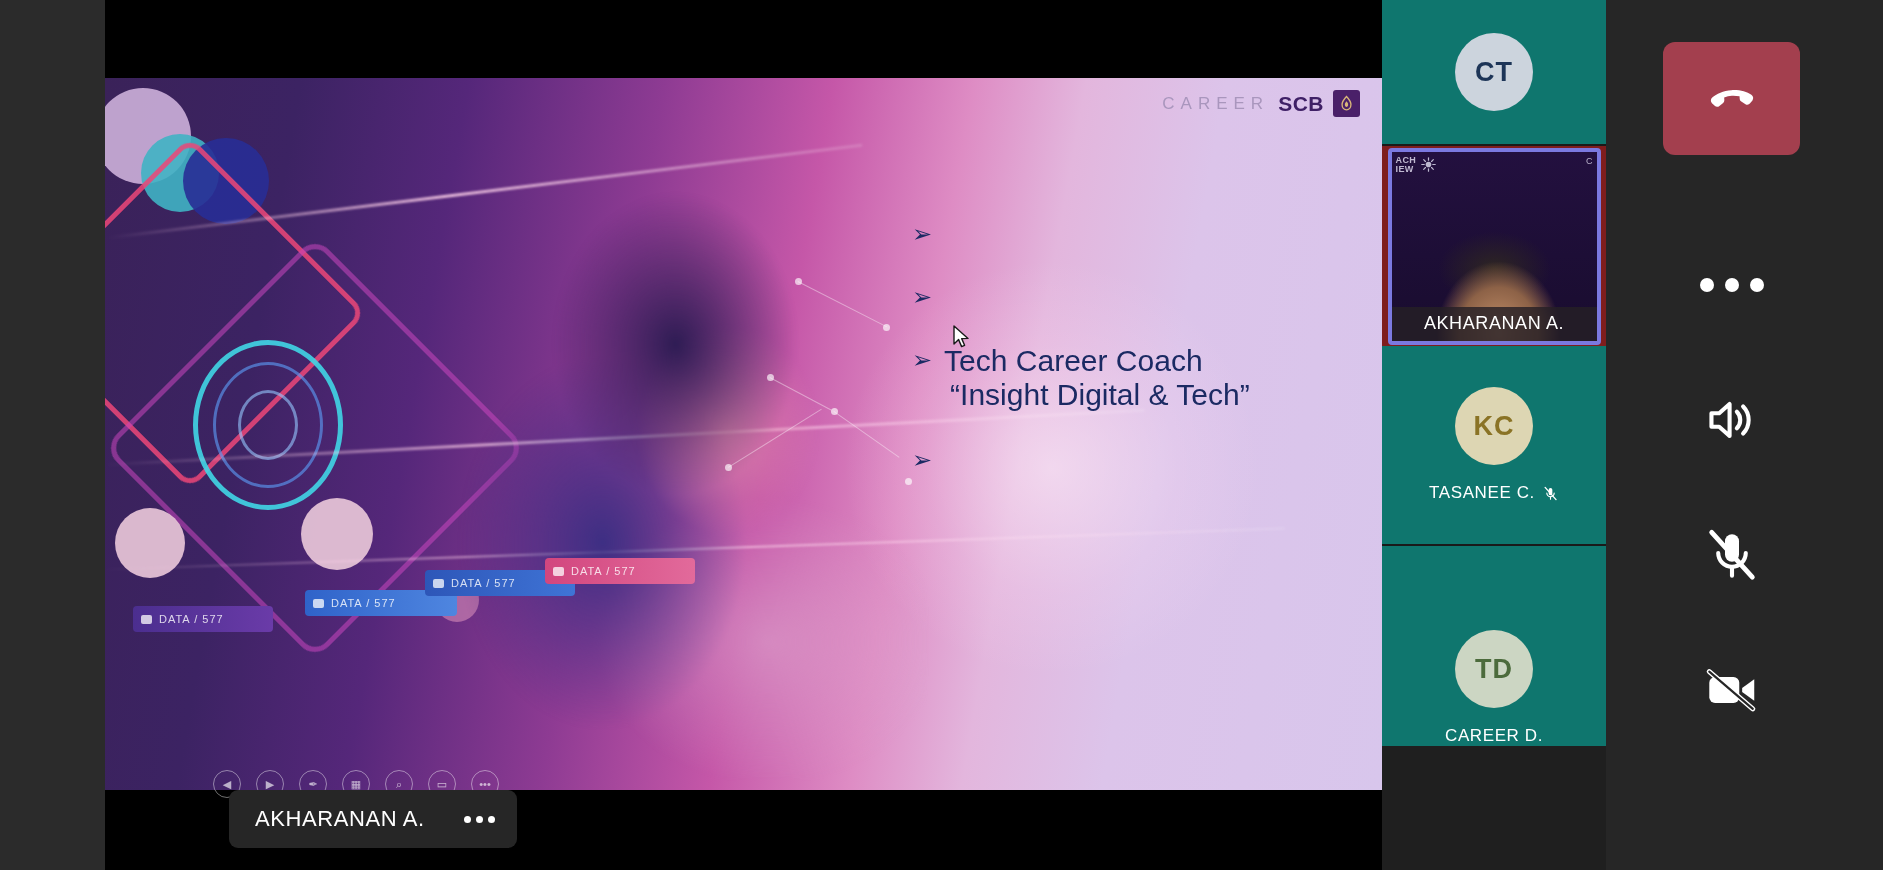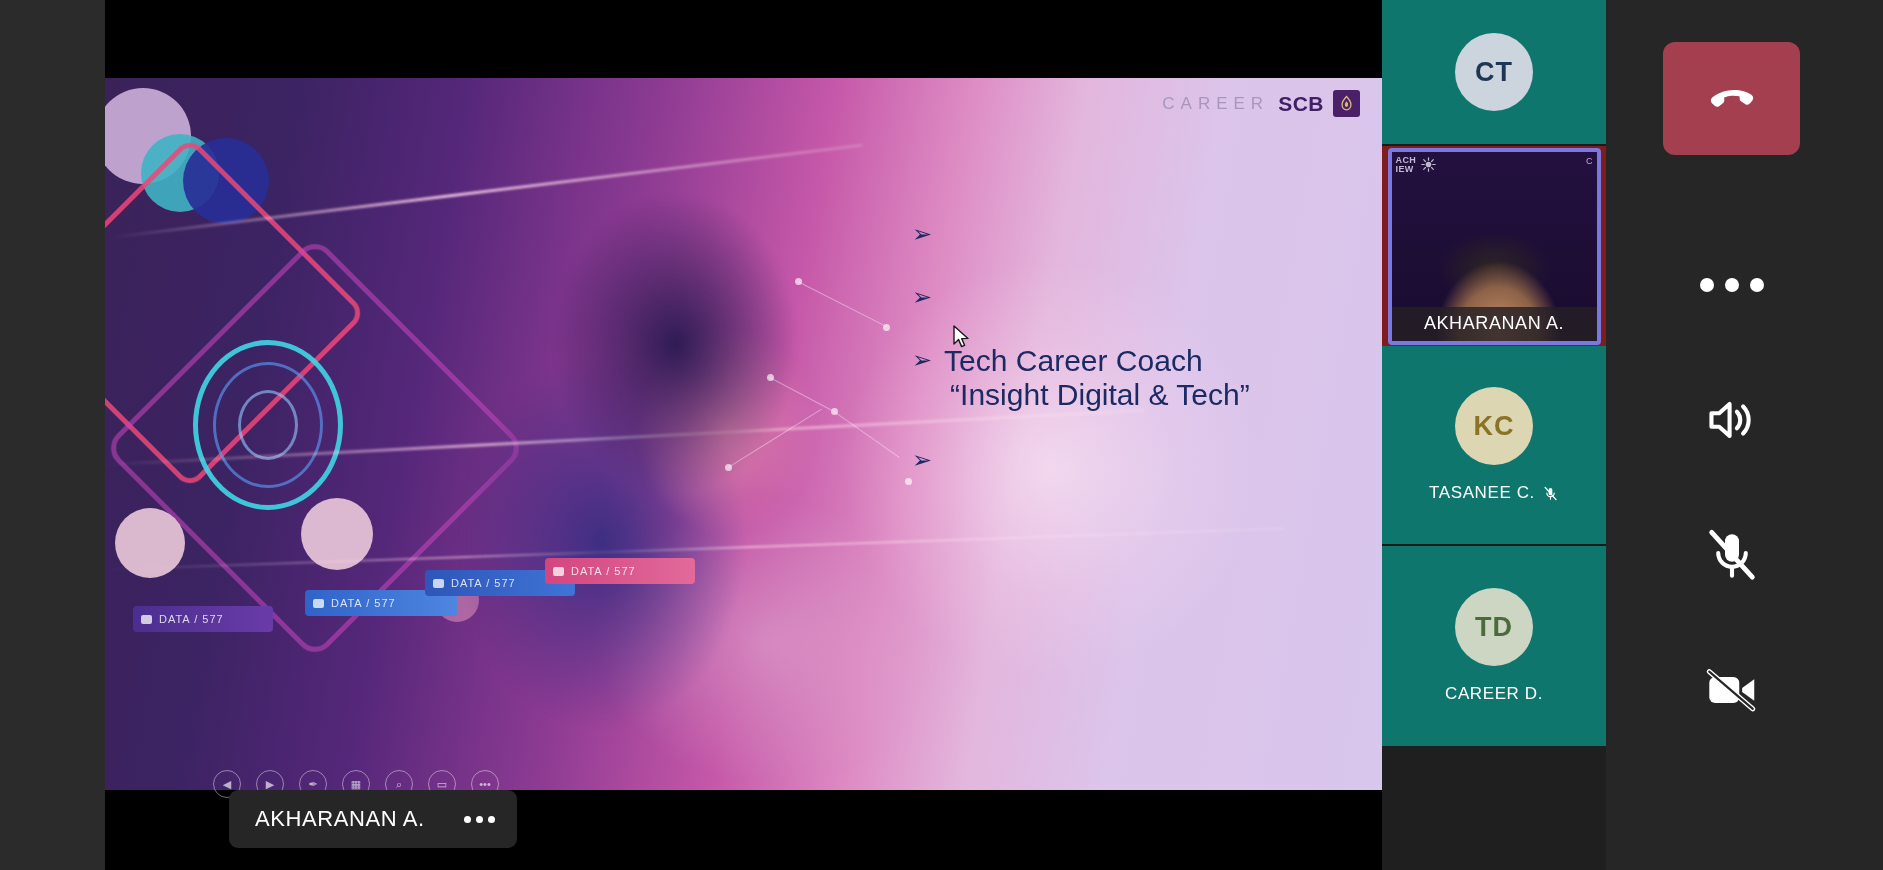--- a/index.html
+++ b/index.html
@@ -357,21 +357,21 @@
         <span>TASANEE C.</span>
         <svg width="17" height="17" viewBox="0 0 24 24">
           <path d="M12 4.2a2.6 2.6 0 0 1 2.6 2.6v5.2a2.6 2.6 0 0 1-5.2 0V6.8A2.6 2.6 0 0 1 12 4.2z" fill="#fff"></path>
           <path d="M6.8 11.4a5.2 5.2 0 0 0 10.4 0" fill="none" stroke="#fff" stroke-width="1.6" stroke-linecap="round"></path>
           <line x1="12" y1="16.8" x2="12" y2="20" stroke="#fff" stroke-width="1.6" stroke-linecap="round"></line>
           <line x1="4.4" y1="3.4" x2="19.8" y2="20.6" stroke="#fff" stroke-width="1.9" stroke-linecap="round"></line>
         </svg>
       </div>
     </div>
 
-    <div class="ptile" style="height:200px;border-bottom:none;">
+    <div class="ptile" style="height:200px;border-bottom:none;justify-content:flex-end;">
       <div class="avatar" style="background:#ccd6c3;color:#4c6b3c;">
         <span>TD</span>
       </div>
       <div class="pname">
         <span>CAREER D.</span>
       </div>
     </div>
 
   </div>
 

